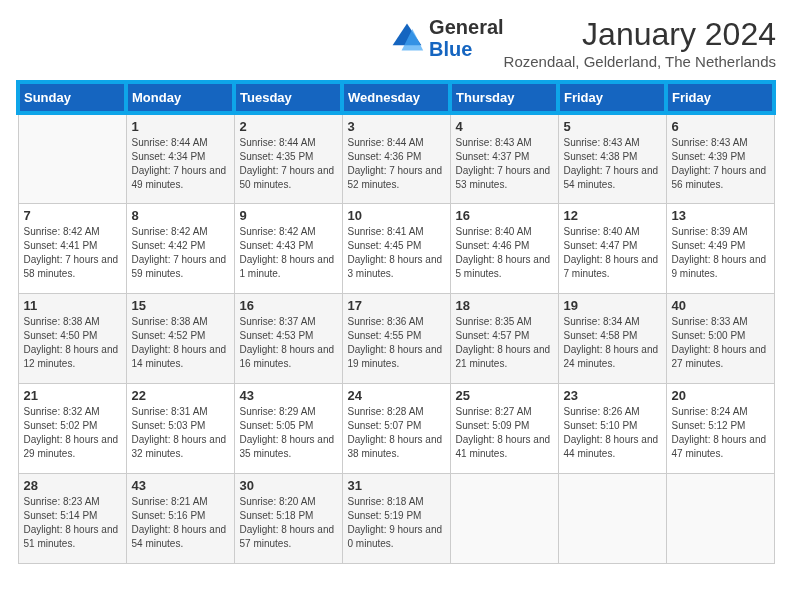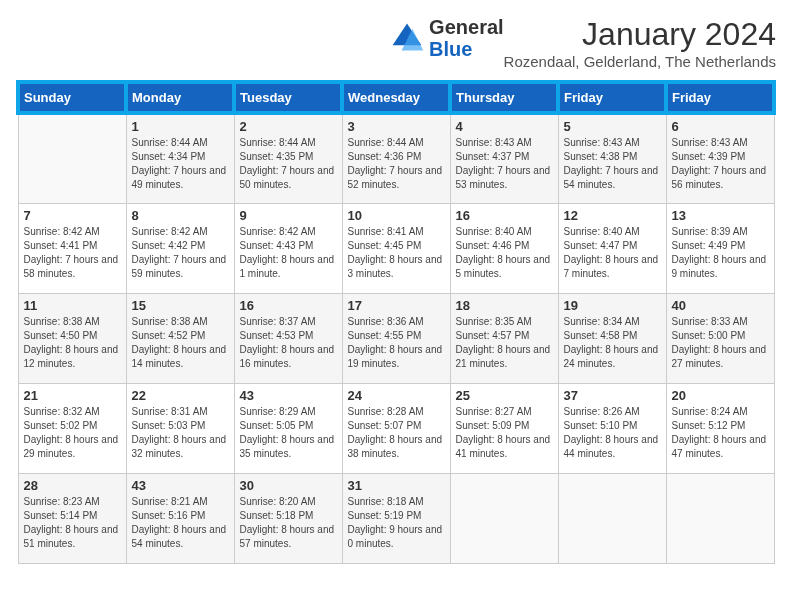--- a/index.html
+++ b/index.html
@@ -223,21 +223,21 @@
         </td>
         <td>
           <span class="day-number">24</span>
           <div class="day-info">Sunrise: 8:28 AM<br>Sunset: 5:07 PM<br>Daylight: 8 hours and 38 minutes.</div>
         </td>
         <td>
           <span class="day-number">25</span>
           <div class="day-info">Sunrise: 8:27 AM<br>Sunset: 5:09 PM<br>Daylight: 8 hours and 41 minutes.</div>
         </td>
         <td>
-          <span class="day-number">37</span>
+          <span class="day-number">23</span>
           <div class="day-info">Sunrise: 8:26 AM<br>Sunset: 5:10 PM<br>Daylight: 8 hours and 44 minutes.</div>
         </td>
         <td>
           <span class="day-number">20</span>
           <div class="day-info">Sunrise: 8:24 AM<br>Sunset: 5:12 PM<br>Daylight: 8 hours and 47 minutes.</div>
         </td>
       </tr>
       <tr>
         <td>
           <span class="day-number">28</span>

